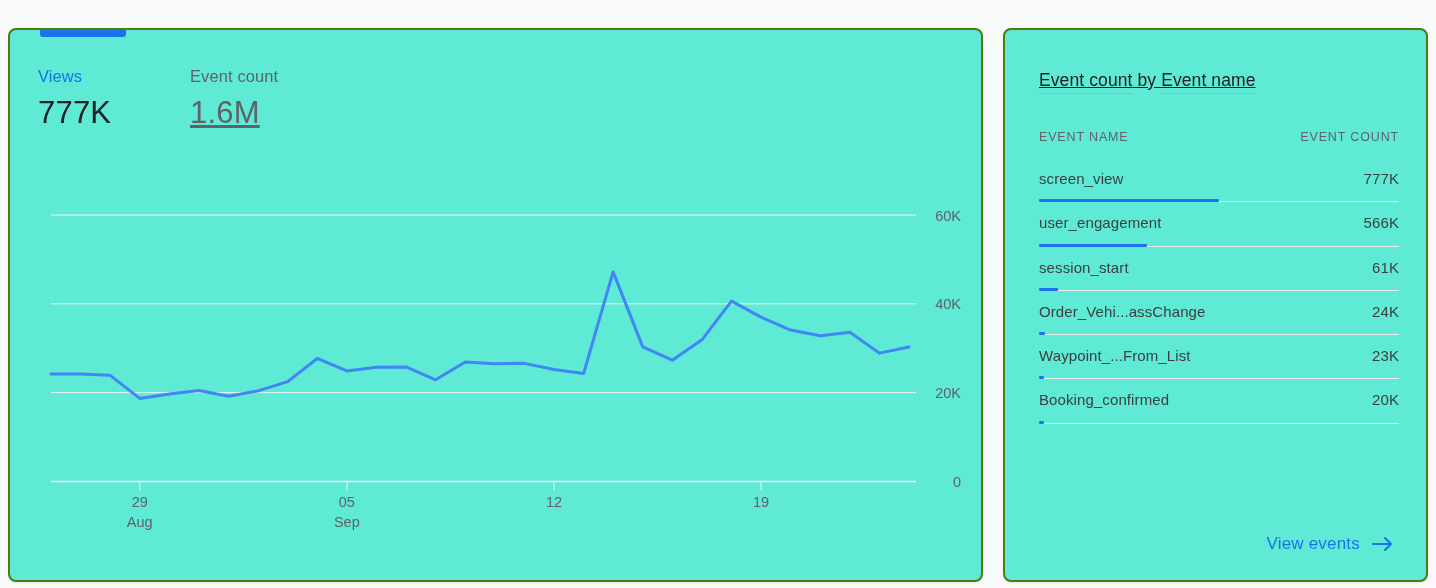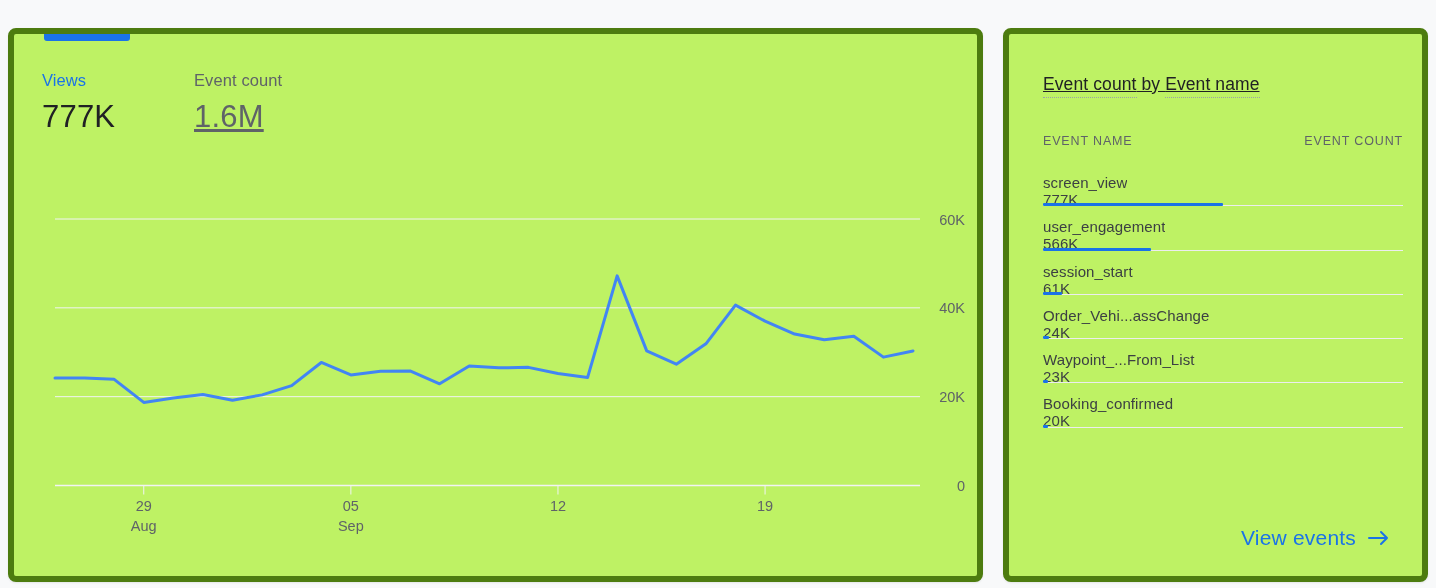--- a/index.html
+++ b/index.html
@@ -18,22 +18,22 @@
 
   #root {
     position: relative;
     width: 1436px;
     height: 588px;
   }
 
   
   .card {
     position: absolute;
-    background: #bef264;
-    border: 6px solid #4d7c0f;
+    background: #5eead4;
+    border: 2px solid #4d7c0f;
     border-radius: 8px;
     box-shadow: 0 1px 2px rgba(60,64,67,.10);
   }
 
   #chart-card {
     left: 8px;
     top: 28px;
     width: 975px;
     height: 554px;
     overflow: hidden;
@@ -157,21 +157,20 @@
   .evt-row {
     position: relative;
     height: 44.3px;
     border-bottom: 1px solid #ecedef;
   }
   .evt-top {
     display: flex;
     justify-content: space-between;
     align-items: baseline;
     padding-top: 12px;
-    flex-direction: column;
   }
   .evt-name {
     font-size: 15px;
     letter-spacing: .1px;
     color: #3c4043;
     white-space: nowrap;
     overflow: hidden;
   }
   .evt-count {
     font-size: 15px;
@@ -189,21 +188,21 @@
   }
 
   #view-events {
     position: absolute;
     right: 32px;
     bottom: 26px;
     display: flex;
     align-items: center;
     gap: 12px;
     color: #1a73e8;
-    font-size: 21px;
+    font-size: 17px;
     letter-spacing: .2px;
     cursor: pointer;
   }
   #view-events svg { display: block; }
 </style>
 </head>
 <body>
 
 <div id="root">
 

